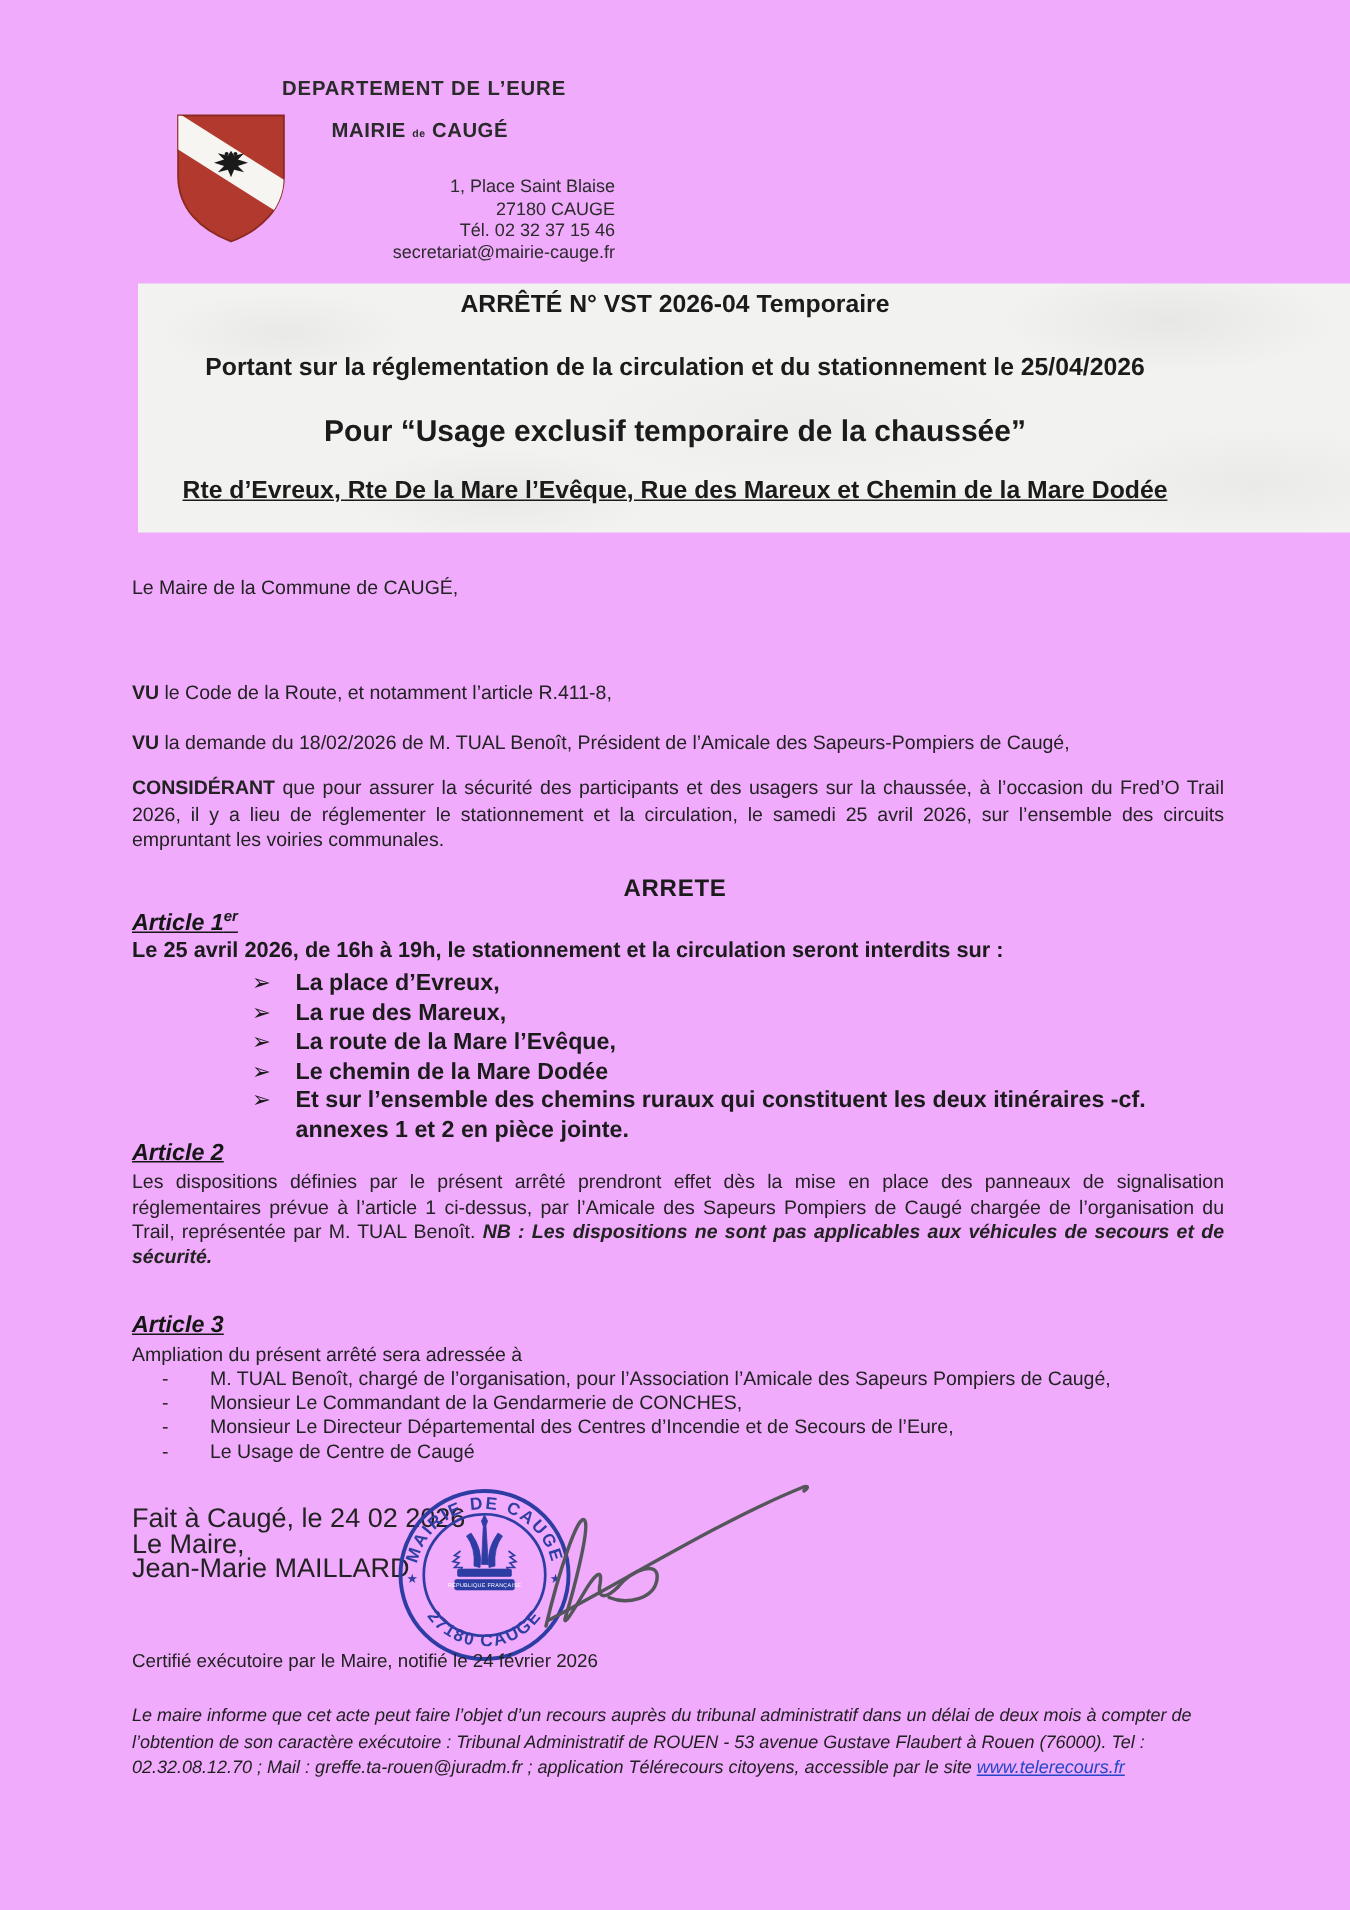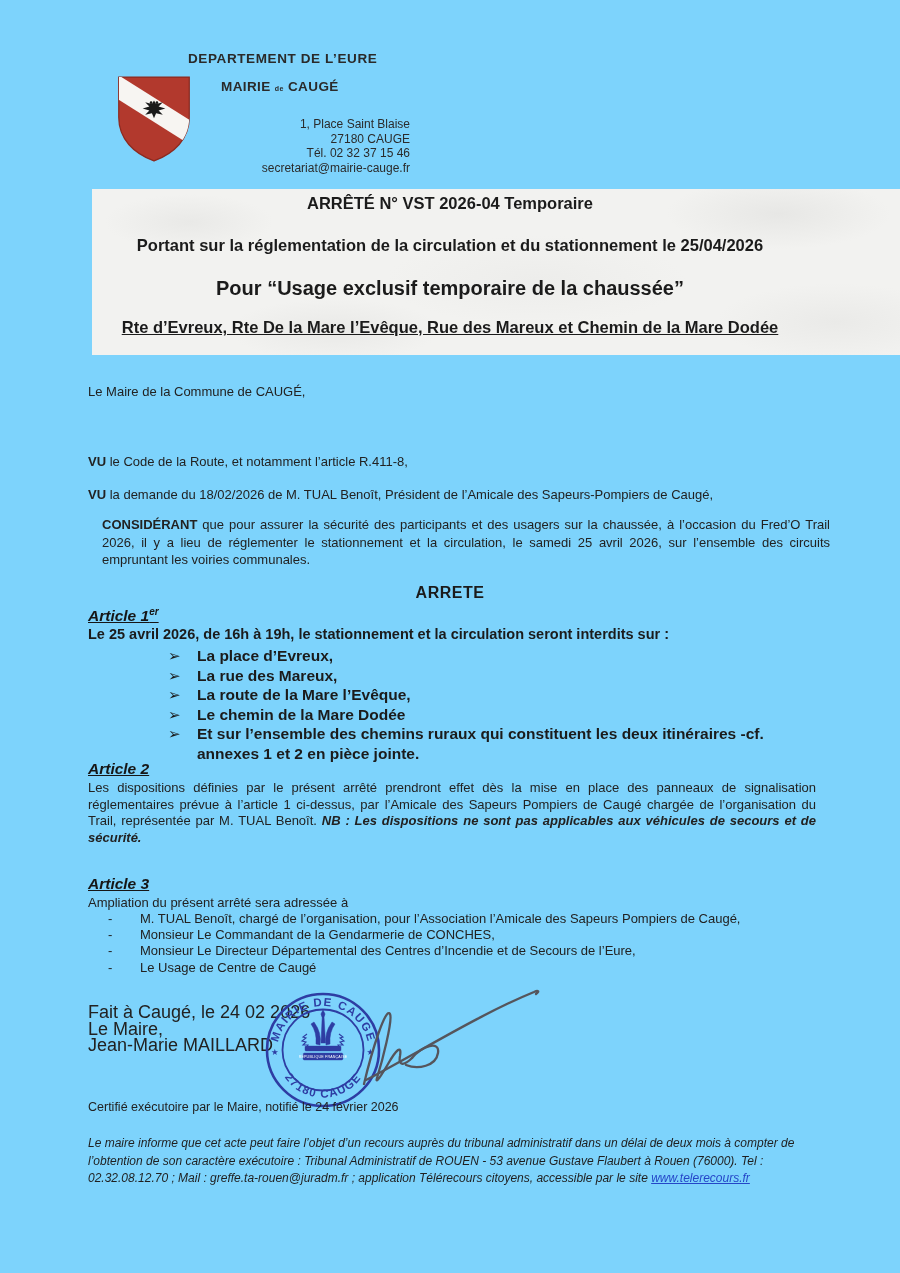--- a/index.html
+++ b/index.html
@@ -1,17 +1,17 @@
 <!DOCTYPE html>
 <html><head>
 <meta charset="utf-8">
 <style>
   html,body{margin:0;padding:0;background:#ffffff;}
   .page{
-    position:relative; width:900px; height:1273px; background:#7dd3fc;
+    position:relative; width:900px; height:1273px; background:#f0abfc;
     font-family:"Liberation Sans","DejaVu Sans",sans-serif; color:#1d1d1d;
     overflow:hidden;
   }
   .abs{position:absolute;}
   
   .dept{left:188px; top:51px; font-size:13.5px; font-weight:bold; letter-spacing:.6px; color:#2a2a2a;}
   .mairie{left:221px; top:79px; font-size:13.5px; font-weight:bold; letter-spacing:.4px; color:#2a2a2a;}
   .mairie .tiny{font-size:7px; font-weight:bold; vertical-align:baseline;}
   .addr{left:175px; top:117px; width:235px; text-align:right; font-size:12px; line-height:14.5px; color:#2b2b2b;}
   
@@ -96,21 +96,21 @@
 
   <div class="abs bodyline" style="top:384px;">Le Maire de la Commune de CAUGÉ,</div>
 
   <div class="abs bodyline" style="top:454px;">
     <span class="b">VU</span><span> le Code de la Route, et notamment l’article R.411-8,</span>
   </div>
   <div class="abs bodyline" style="top:487px;">
     <span class="b">VU</span><span> la demande du 18/02/2026 de  M. TUAL Benoît, Président de l’Amicale des Sapeurs-Pompiers de Caugé,</span>
   </div>
 
-  <div class="abs para" style="top:516px;margin-left:14px;">
+  <div class="abs para" style="top:516px;">
     <span class="b">CONSIDÉRANT</span><span> que pour assurer la sécurité des participants et des usagers sur la chaussée, à l’occasion du Fred’O Trail 2026, il y a lieu de réglementer  le stationnement et la circulation, le samedi 25 avril 2026, sur l’ensemble des circuits empruntant les voiries communales.</span>
   </div>
 
   <div class="abs arrete">ARRETE</div>
 
   <div class="abs art-head" style="top:606px;">
     <span>Article 1</span><sup style="font-size:10px;">er</sup>
   </div>
   <div class="abs a1-intro">Le 25 avril 2026, de 16h à 19h, le stationnement et la circulation seront interdits sur :</div>
 

